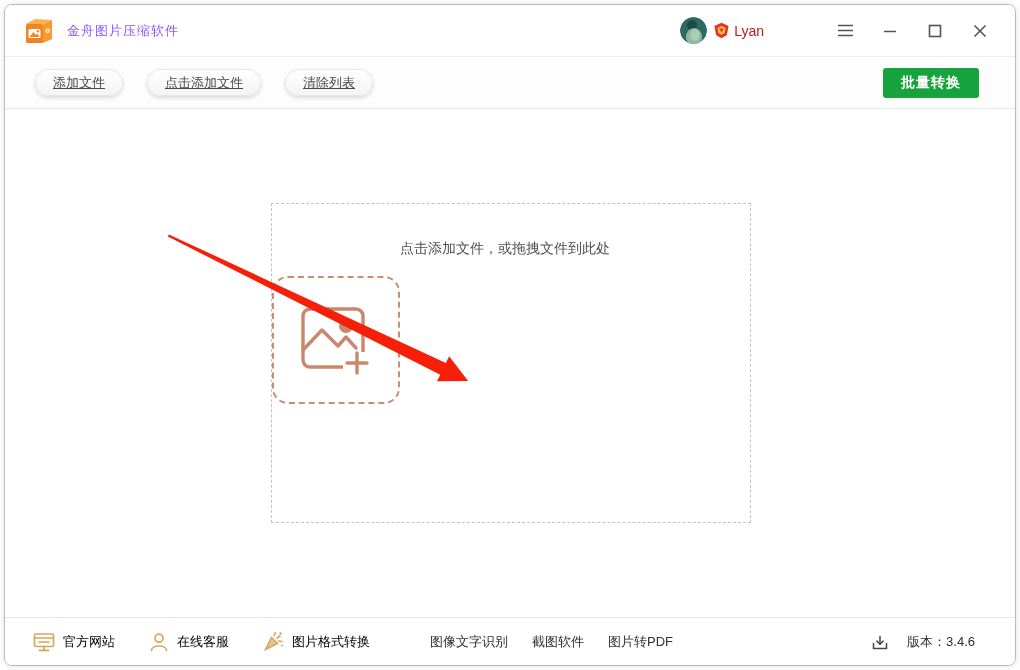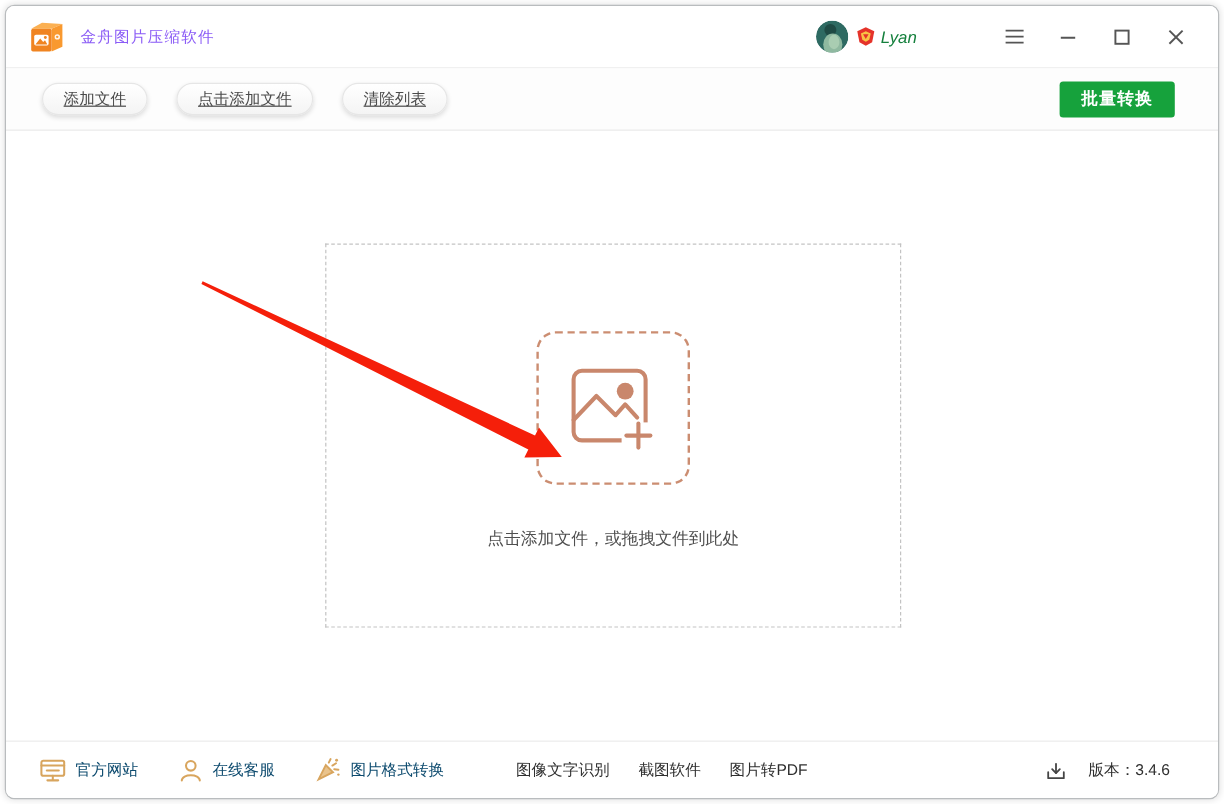--- a/index.html
+++ b/index.html
@@ -13,21 +13,21 @@
   
   .titlebar {
     height:52px; flex:0 0 52px; display:flex; align-items:center;
     padding:0 20px 0 18px; border-bottom:1px solid #ededed; background:#fff;
   }
   .logo { width:32px; height:32px; margin-right:12px; }
   .app-title { font-size:13px; color:#8b5cf6; letter-spacing:1px; }
   .tb-spacer { flex:1; }
   .avatar { width:27px; height:27px; border-radius:50%; overflow:hidden; flex:0 0 27px; }
   .vip { width:17px; height:17px; margin:0 4px 0 6px; }
-  .username { font-size:14px; color:#15803d; margin-right:66px;font-style:italic; }
+  .username { font-size:14px; color:#b91c1c; margin-right:66px; }
   .winctl { display:flex; align-items:center; gap:15px; }
   .winbtn { width:30px; height:30px; display:flex; align-items:center; justify-content:center; cursor:pointer; }
   
   .toolbar {
     height:52px; flex:0 0 52px; display:flex; align-items:center;
     padding:0 36px 0 30px; background:#fdfdfd; border-bottom:1px solid #e7e7e7;
   }
   .pill {
     height:27px; padding:0 17px; margin-right:24px; border-radius:14px;
     background:linear-gradient(#ffffff,#f4f4f4); border:1px solid #e6e6e6;
@@ -36,36 +36,36 @@
   }
   .primary-btn {
     height:30px; width:96px; border:none; border-radius:3px; background:#16a23c;
     color:#ffffff; font-size:14px; font-weight:bold; letter-spacing:1px;
     display:flex; align-items:center; justify-content:center; cursor:pointer;
   }
   
   .main { flex:1 1 auto; position:relative; background:#ffffff; }
   .dropzone {
     position:absolute; left:266px; top:94px; width:480px; height:320px;
-    border:1px dashed #c3c3c3; display:flex; flex-direction:column; align-items:center;
+    border:1px dashed #c3c3c3; display:flex; flex-direction:row; 
   }
   .inner-square {
     margin-top:72px; width:128px; height:128px; border:2px dashed #cb8d71;
     border-radius:16px; display:flex; align-items:center; justify-content:center; cursor:pointer;
   }
   .drop-hint { margin-top:36px; font-size:14px; color:#4f4f4f; }
   .arrow-overlay { position:absolute; left:0; top:0; width:100%; height:100%; pointer-events:none; }
   
   .footer {
     height:48px; flex:0 0 48px; display:flex; align-items:center;
     padding:0 40px 0 28px; border-top:1px solid #e6e6e6; background:#fff;
   }
   .f-item { display:flex; align-items:center; margin-right:34px; cursor:pointer; }
   .f-item .ficon { margin-right:8px; display:flex; }
-  .f-label { font-size:13px; color:#0c4a6e; }
+  .f-label { font-size:13px; color:#000000; }
   .f-link { font-size:13px; color:#2f2f2f; margin-right:24px; cursor:pointer; }
   .f-spacer { flex:1; }
   .version { display:flex; align-items:flex-end;gap:12px; }
   .version .ficon { margin-right:7px; display:flex; }
   .version-label { font-size:13px; color:#2f2f2f; }
 </style>
 </head>
 <body>
 
 <div class="window">

